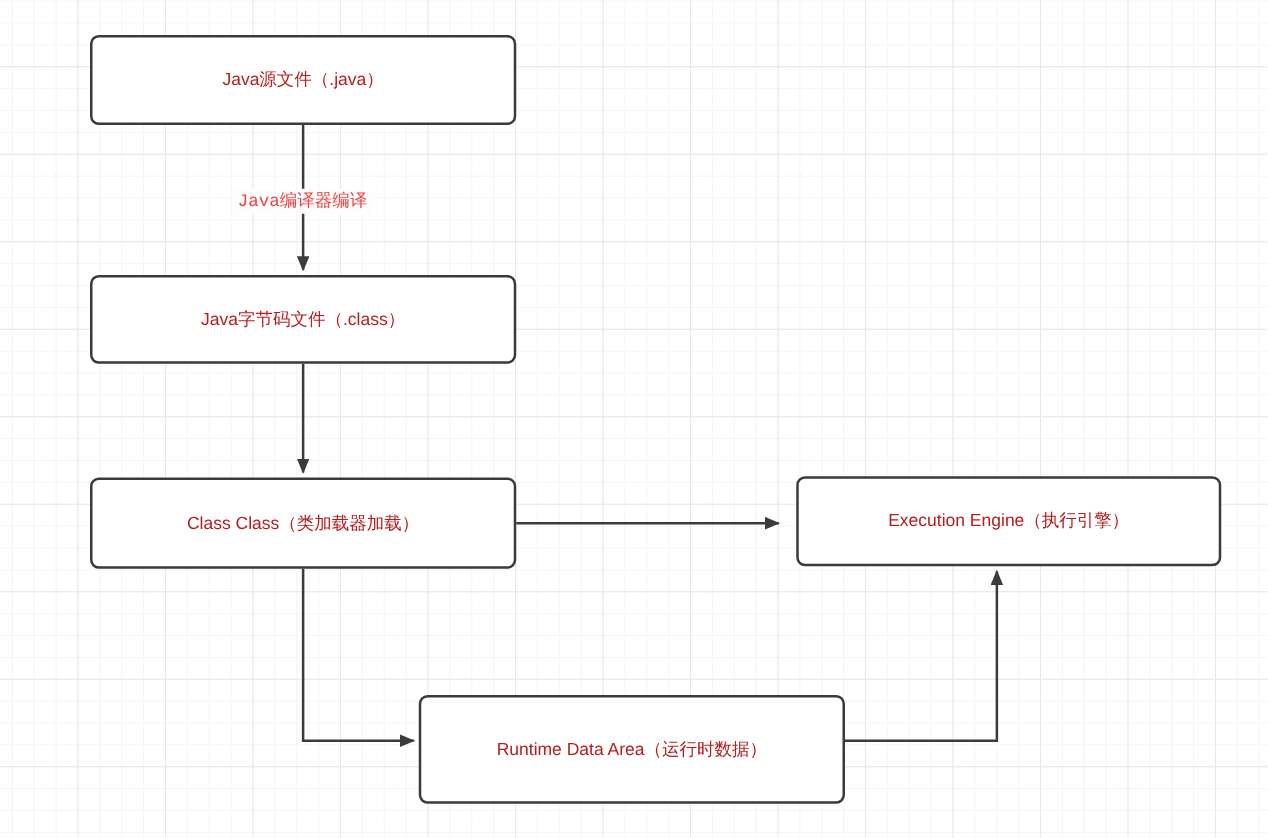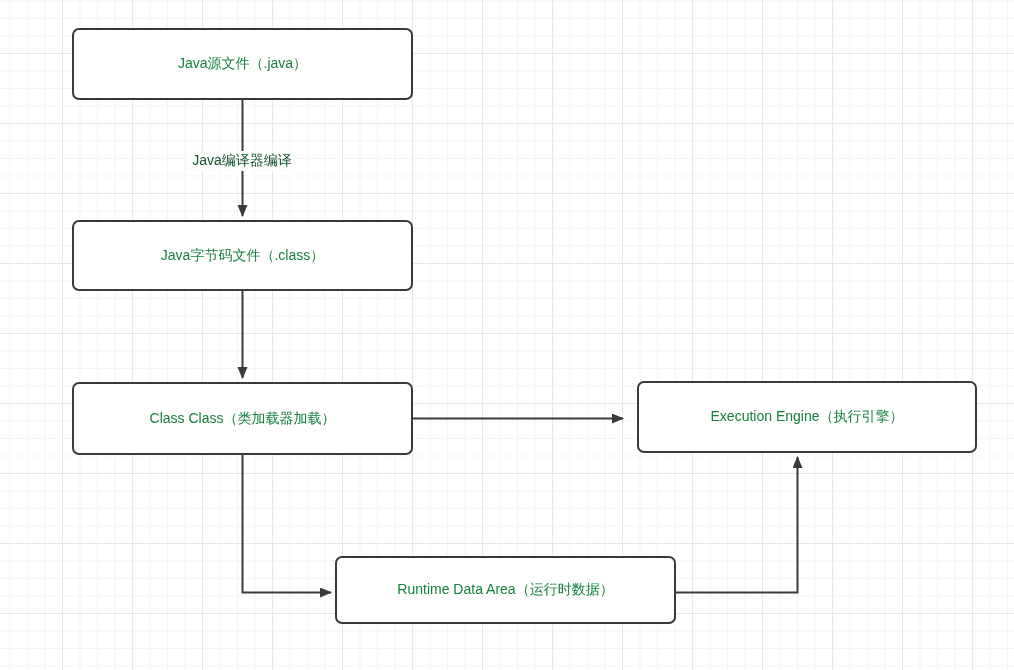--- a/index.html
+++ b/index.html
@@ -21,43 +21,44 @@
   .node {
     position: absolute;
     box-sizing: border-box;
     background: #ffffff;
     border: 2px solid #3a3a3a;
     border-radius: 7px;
     display: flex;
     align-items: center;
     justify-content: center;
     font-size: 14px;
-    color: #15803d;
+    color: #b91c1c;
     white-space: nowrap;
   }
   #node-java-source     { left: 72px;  top: 28px;  width: 341px; height: 72px; }
   #node-java-bytecode   { left: 72px;  top: 220px; width: 341px; height: 71px; justify-content: center; }
   #node-class-loader    { left: 72px;  top: 382px; width: 341px; height: 73px; }
   #node-execution-engine{ left: 627px; top: 381px; width: 340px; height: 72px; margin-left: 10px; }
-  #node-runtime-data    { left: 335px; top: 556px; width: 341px; height: 68px; }
+  #node-runtime-data    { left: 335px; top: 556px; width: 341px; height: 87px; }
   #edges {
     position: absolute;
     left: 0; top: 0;
     width: 1014px; height: 670px;
   }
   .edge-label {
     position: absolute;
     left: 242px;
     top: 161px;
     transform: translate(-50%, -50%);
     background: #fdfdfd;
     padding: 1px 4px;
     font-size: 14px;
-    color: #14532d;
+    color: #ef4444;
     white-space: nowrap;
+    font-family: Liberation Mono, monospace;
   }
 </style>
 </head>
 <body>
 
 <svg id="edges" xmlns="http://www.w3.org/2000/svg" width="1014" height="670" viewBox="0 0 1014 670">
   <defs>
     <marker id="arrowhead" markerUnits="userSpaceOnUse" markerWidth="14" markerHeight="12" refX="11" refY="5" orient="auto">
       <path d="M0,0 L12,5 L0,10 Z" fill="#3b3b3b"></path>
     </marker>

